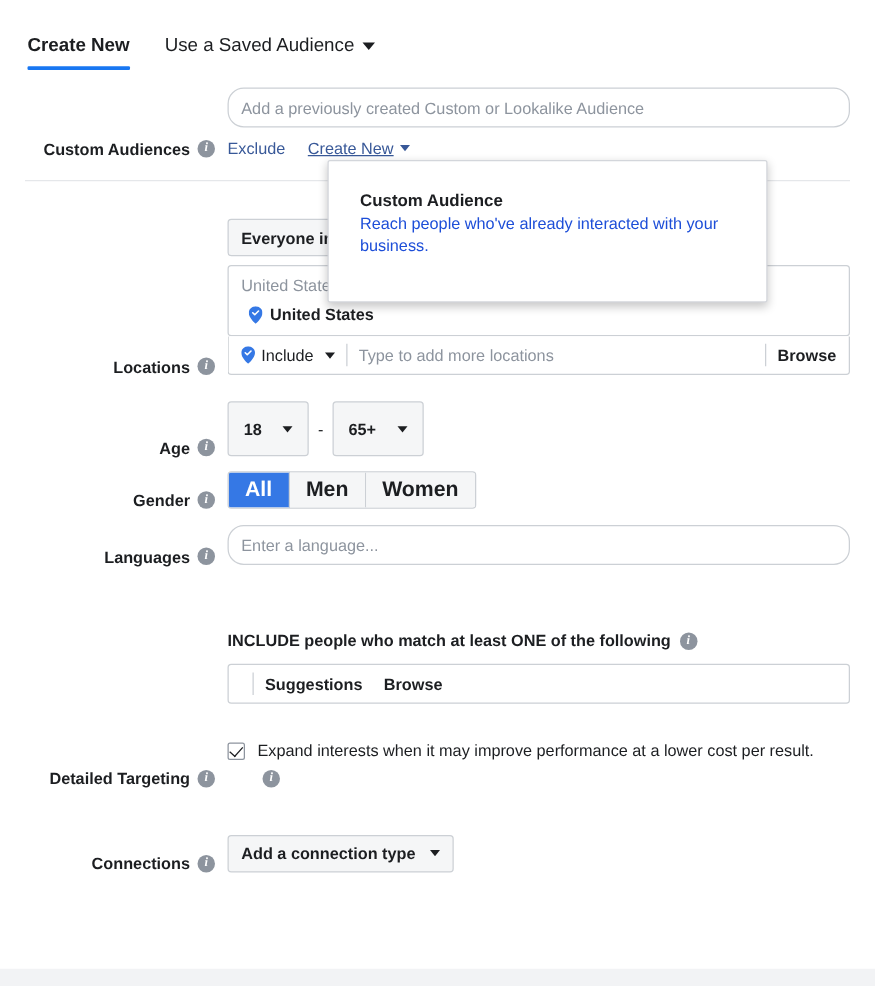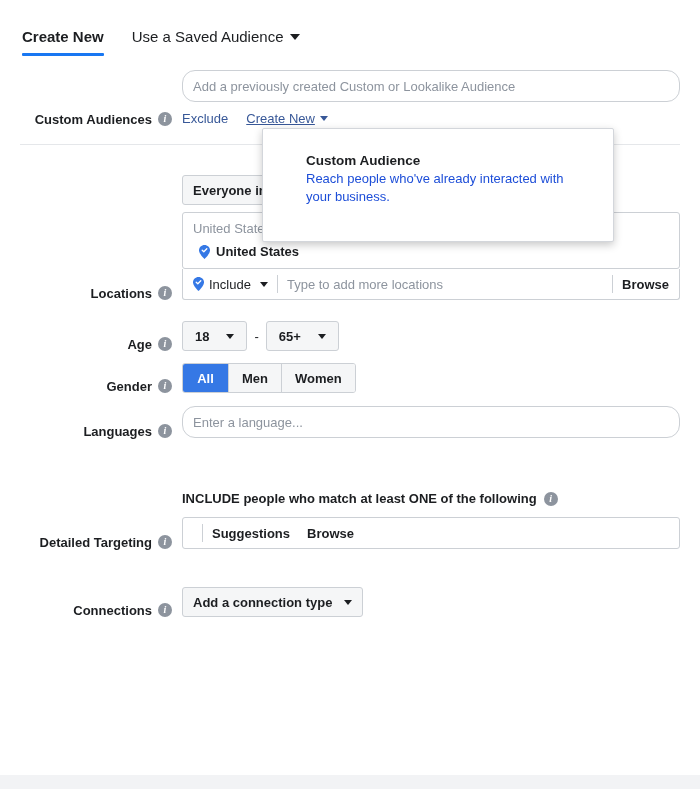--- a/index.html
+++ b/index.html
@@ -212,21 +212,21 @@
 
   
   .age-sel {
     display: inline-flex;
     align-items: center;
     justify-content: center;
     gap: 17px;
     background: #f5f6f7;
     border: 1px solid #ccd0d5;
     border-radius: 3px;
-    height: 30px;
+    height: 44px;
     min-width: 64px;
     padding: 0 12px;
     font-size: 13px;
     font-weight: bold;
     cursor: pointer;
   }
   .dash { margin: 0 7px; font-size: 13px; color: #1c1e21; }
 
   
   .seg {
@@ -235,21 +235,21 @@
     border-radius: 3px;
     overflow: hidden;
     height: 30px;
   }
   .seg div {
     display: flex;
     align-items: center;
     justify-content: center;
     min-width: 46px;
     padding: 0 13px;
-    font-size: 13px;
+    font-size: 17px;
     font-weight: bold;
     background: #f5f6f7;
     color: #1c1e21;
     border-right: 1px solid #ccd0d5;
     cursor: pointer;
   }
   .seg div:last-child { border-right: none; }
   .seg div.sel { background: #3578e5; color: #fff; }
 
   
@@ -305,21 +305,21 @@
     left: 262px;
     top: 128px;
     width: 352px;
     background: #fff;
     border: 1px solid #d3d6db;
     border-radius: 2px;
     box-shadow: 0 3px 8px rgba(0,0,0,0.22);
     padding: 17px 0 16px;
     z-index: 40;
   }
-  .menu-item { padding: 7px 26px 7px 43px; cursor: pointer; }
+  .menu-item { padding: 7px 26px 7px 25px; cursor: pointer; }
   .mi-title {
     font-size: 13.5px;
     font-weight: bold;
     color: #1c1e21;
     margin-bottom: 2px;
   }
   .mi-desc {
     font-size: 13px;
     color: #1d4ed8;
     line-height: 1.35;
@@ -462,20 +462,27 @@
       <span class="info">i</span>
     </div>
 
     <div class="dt-input">
       <span class="vbar"></span>
       <span class="browse">Suggestions</span>
       <span class="browse" style="margin-left:17px;">Browse</span>
     </div>
 
 
+    <div class="chk-row" style="margin-top:29px;">
+      <span class="chk"></span>
+      <span>
+        <span>Expand interests when it may improve performance at a lower cost per result.</span>
+        <span class="info" style="margin-left:4px; vertical-align:-1px;">i</span>
+      </span>
+    </div>
   </div>
 </div>
 
 <div class="row" style="margin-top:38px;">
   <div class="label" style="padding-top:8px;">
     <span>Connections</span>
     <span class="info">i</span>
   </div>
   <div class="field">
     <div class="select-btn">

